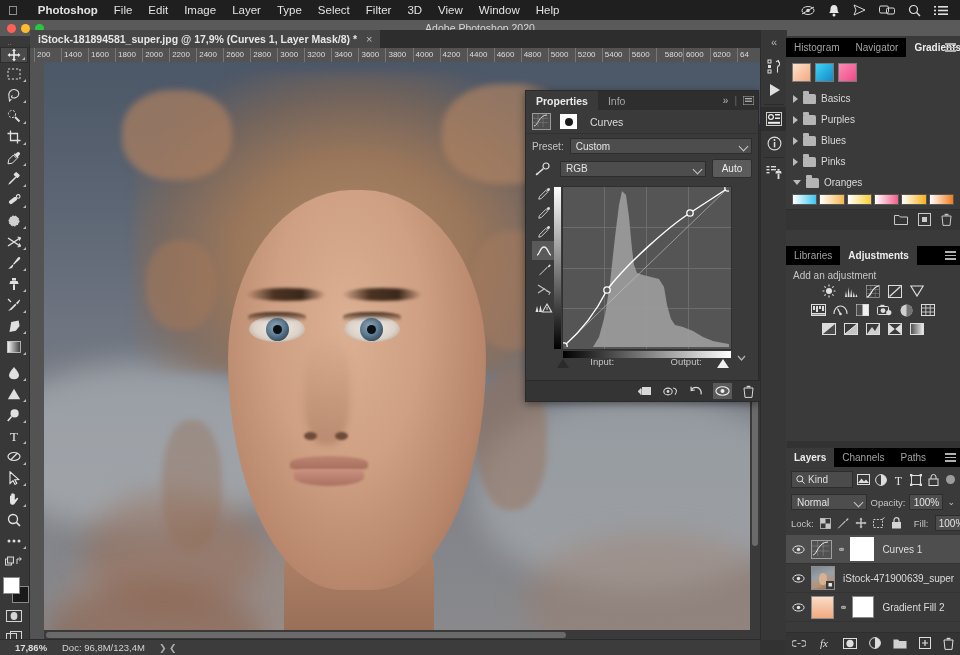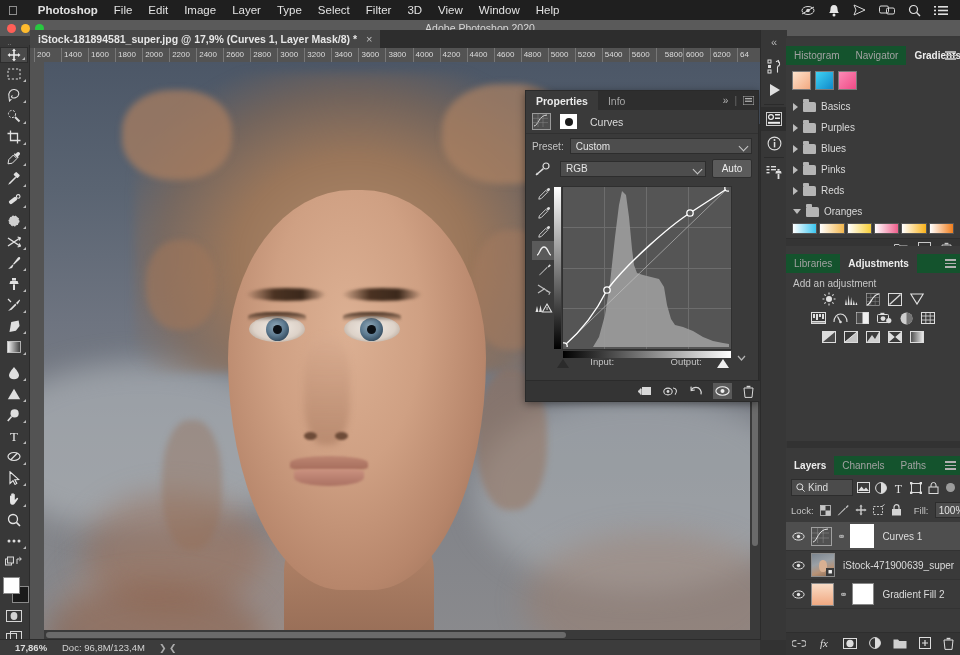--- a/index.html
+++ b/index.html
@@ -145,21 +145,21 @@
 
   
   .rail{position:absolute;left:760px;top:30px;width:26px;height:610px;background:#373737;
         border-left:1px solid #2b2b2b;}
   .railbtn{width:26px;height:24px;display:flex;align-items:center;justify-content:center;}
   .railbtn.box{background:#2e2e2e;}
   .raildiv{height:1px;background:#2b2b2b;margin:2px 3px;}
 
   
   .rp{position:absolute;left:786px;width:174px;background:#3a3a3a;}
-  .rtabs{height:19px;background:#14532d;display:flex;align-items:flex-end;position:relative;margin-top:8px;}
+  .rtabs{height:19px;background:#000000;display:flex;align-items:flex-end;position:relative;}
   .rtab{height:19px;padding:0 8px;display:flex;align-items:center;color:#a2a2a2;font-size:10px;white-space:nowrap;}
   .rtab.on{background:#3a3a3a;color:#ededed;font-weight:bold;}
   .rtabmenu{position:absolute;right:4px;top:5px;width:11px;height:9px;}
   .rtabmenu i{display:block;height:1.5px;background:#b0b0b0;margin-bottom:2px;}
 
   .gsw-row{display:flex;gap:4px;padding:6px;}
   .gsw{width:17px;height:17px;border:1px solid #7a7a7a;}
   .folders{padding:0 4px;}
   .frow{height:21px;display:flex;align-items:center;gap:5px;padding-left:3px;}
   .chev{width:0;height:0;border-top:4px solid transparent;border-bottom:4px solid transparent;
@@ -821,25 +821,20 @@
           <i class="chev"></i>
           <i class="fldr"></i>
           <span class="fname">Blues</span>
         </div>
         <div class="frow">
           <i class="chev"></i>
           <i class="fldr"></i>
           <span class="fname">Pinks</span>
         </div>
         <div class="frow">
-          <i class="chev"></i>
-          <i class="fldr"></i>
-          <span class="fname">Reds</span>
-        </div>
-        <div class="frow">
           <i class="chev open"></i>
           <i class="fldr"></i>
           <span class="fname">Oranges</span>
         </div>
       </div>
     <div class="gstrip" id="grad-strip">
         <i class="gi" style="background: linear-gradient(90deg, rgb(255, 255, 255), rgb(59, 198, 240));"></i>
         <i class="gi" style="background: linear-gradient(90deg, rgb(255, 255, 255), rgb(243, 183, 77));"></i>
         <i class="gi" style="background: linear-gradient(90deg, rgb(255, 255, 255), rgb(248, 207, 56));"></i>
         <i class="gi" style="background: linear-gradient(90deg, rgb(255, 255, 255), rgb(239, 95, 140));"></i>
@@ -1046,20 +1041,29 @@
         </span>
       <span class="fic">
         <svg width="11" height="12" viewBox="0 0 11 12">
             <rect x="1" y="5" width="9" height="6.5" fill="none" stroke="#ddd"></rect>
             <path d="M3 5 V3 A2.5 2.5 0 0 1 8 3 V5" fill="none" stroke="#ddd"></path>
           </svg>
         </span>
       <span class="tog"></span>
     </div>
 
+    <div class="lblend">
+      <span class="sel" style="width:80px">
+        <span>Normal</span>
+          <i class="cv"></i>
+      </span>
+      <span style="color:#c6c6c6;font-size:9.5px">Opacity:</span>
+      <span class="sel" style="width:34px;justify-content:center">100%</span>
+      <span style="color:#c0c0c0;font-size:9px">⌄</span>
+    </div>
 
     <div class="lock">
       <span>Lock:</span>
       <span class="fic">
         <svg width="11" height="11" viewBox="0 0 11 11">
             <rect x="0.5" y="0.5" width="10" height="10" fill="none" stroke="#c8c8c8" stroke-width=".8"></rect>
             <rect x="0.5" y="0.5" width="5" height="5" fill="#c8c8c8"></rect>
             <rect x="5.5" y="5.5" width="5" height="5" fill="#c8c8c8"></rect>
           </svg>
         </span>

